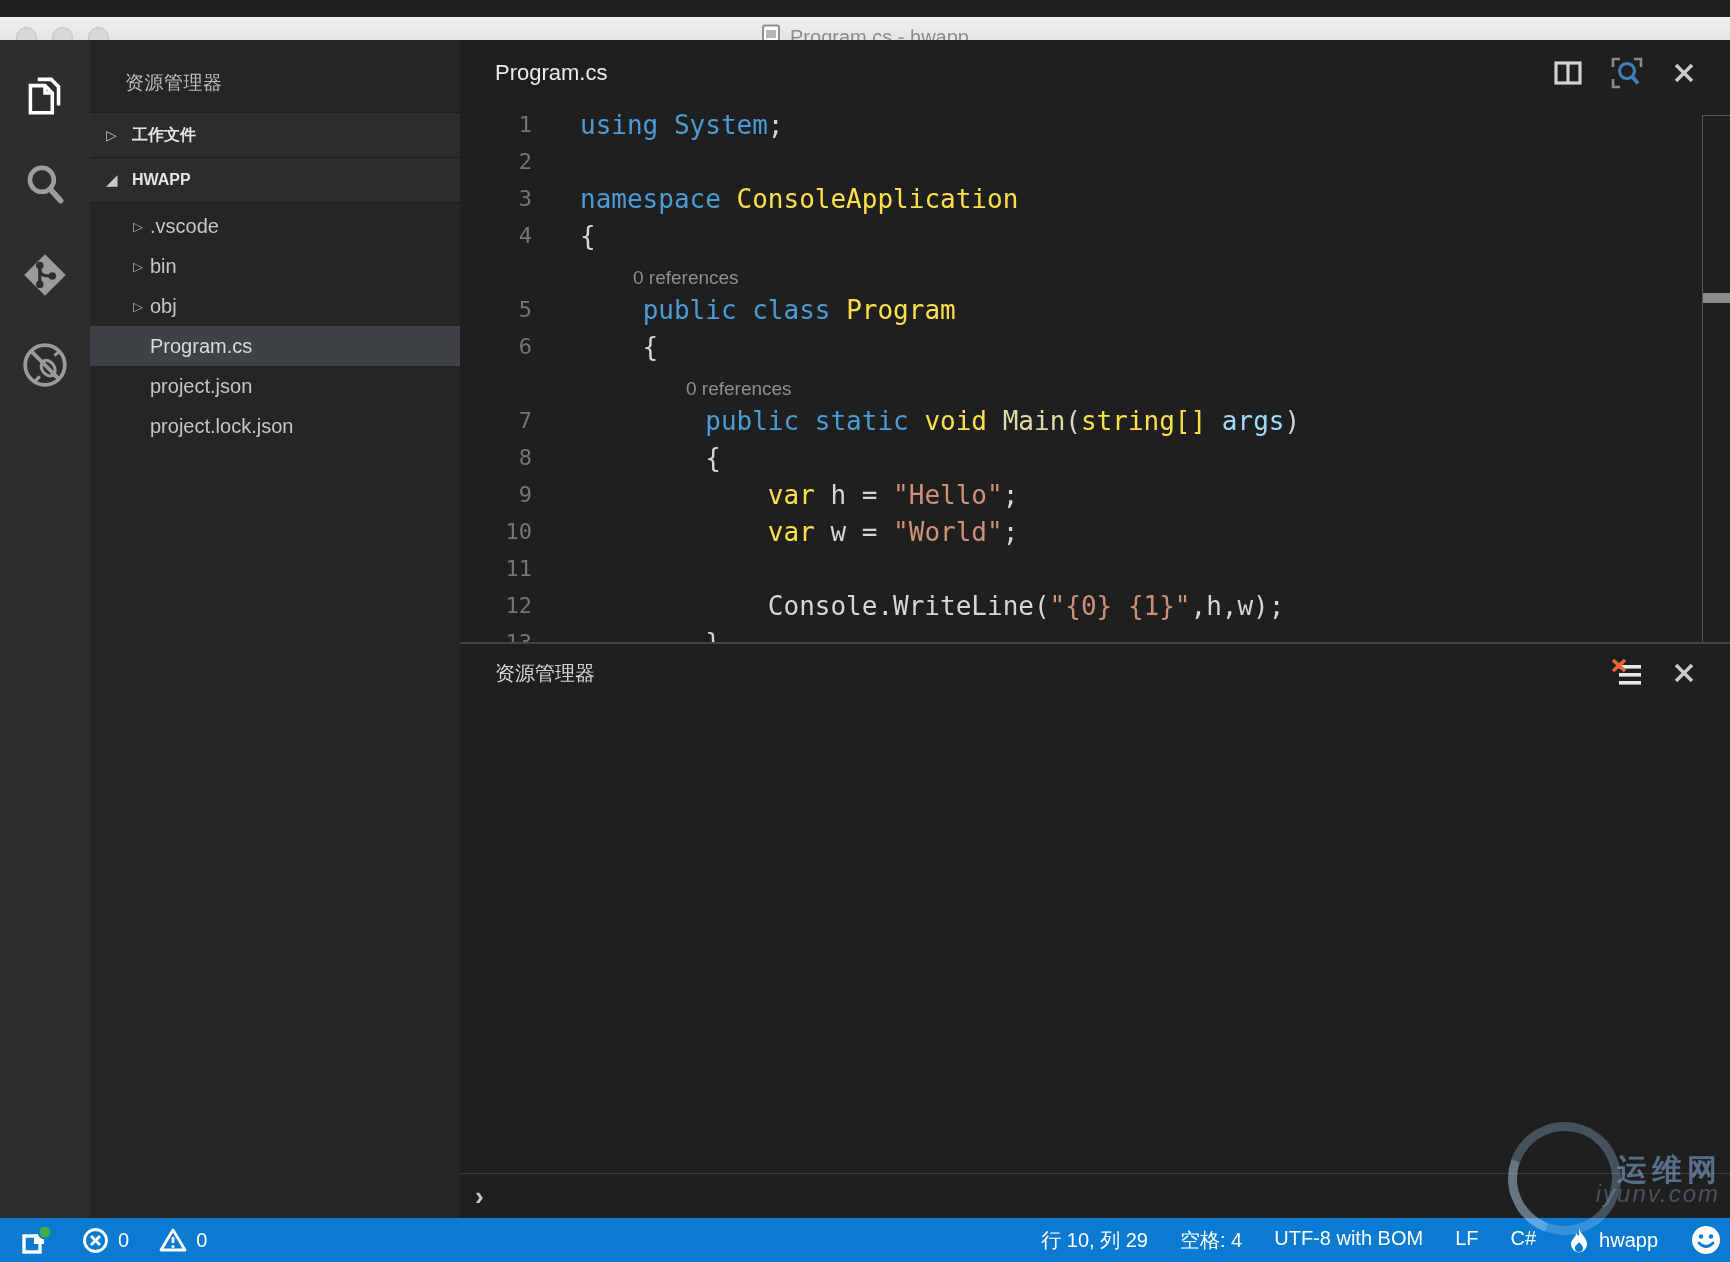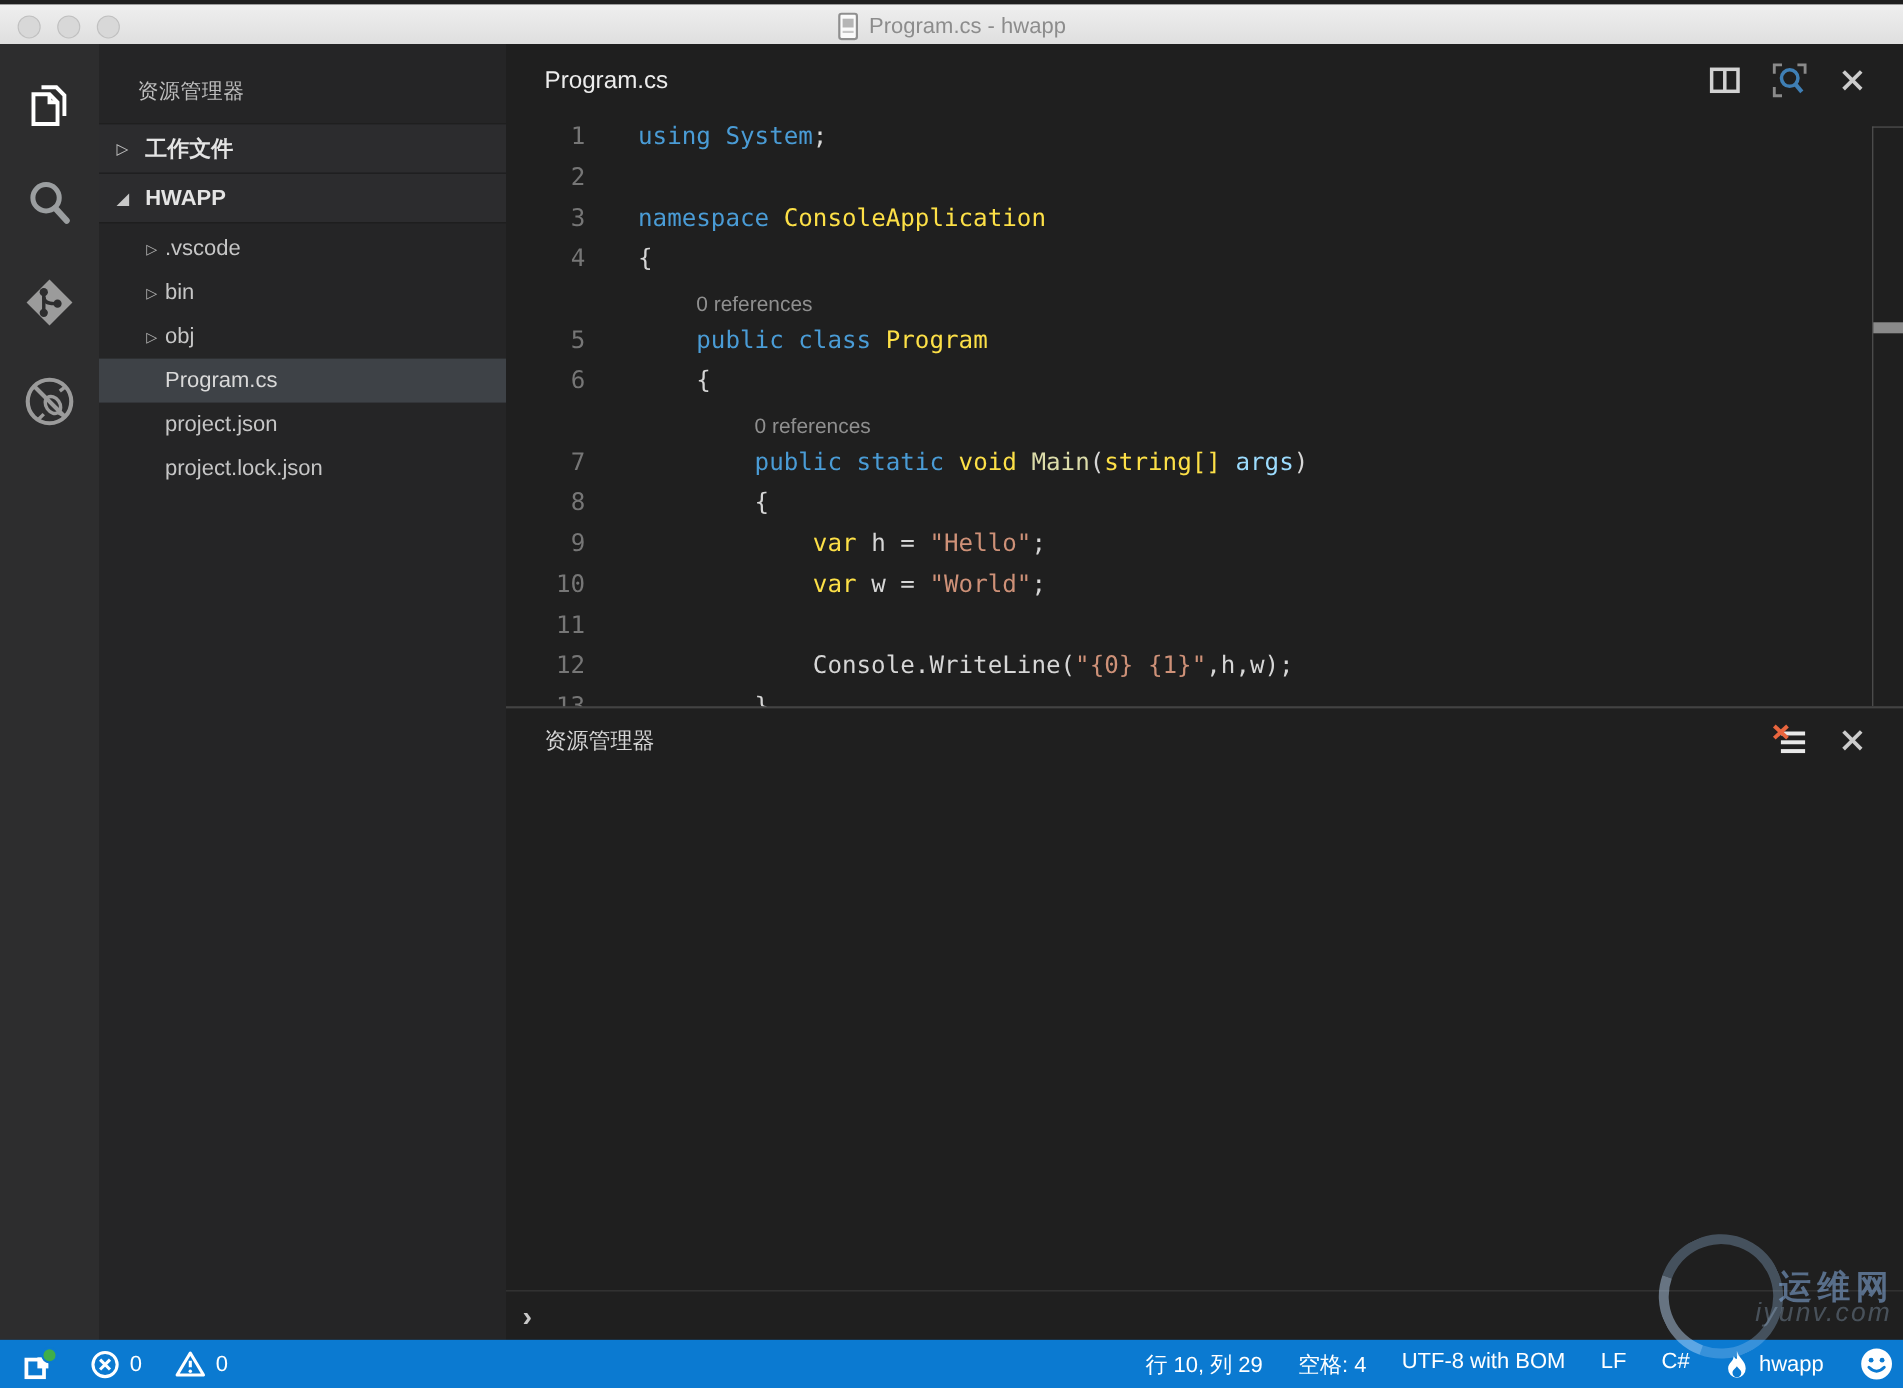--- a/index.html
+++ b/index.html
@@ -1,61 +1,61 @@
 <!DOCTYPE html>
 <html><head>
 <meta charset="utf-8">
 <style>
   html,body{margin:0;padding:0;background:#1f1f1f;}
   #stage{position:relative;width:1730px;height:1262px;overflow:hidden;
          font-family:"Liberation Sans",sans-serif;-webkit-font-smoothing:antialiased;}
 
   
-  .titlebar{position:absolute;left:0;top:4px;width:100%;height:40px;
+  .titlebar{position:absolute;left:0;top:17px;width:100%;height:40px;
     background:linear-gradient(#efefef,#dddddd);border-bottom:1px solid #b6b6b6;
     display:flex;align-items:center;}
   .lights{position:absolute;left:16px;top:0;height:40px;display:flex;align-items:center;gap:15px;}
   .light{width:21px;height:21px;border-radius:50%;background:#d8d8d8;border:1px solid #c0c0c0;box-sizing:border-box;}
   .tb-center{margin:0 auto;display:flex;align-items:center;gap:9px;color:#8c8c8c;font-size:20px;}
 
   
   .app{position:absolute;left:0;top:40px;right:0;bottom:44px;display:flex;}
 
   
   .activitybar{width:90px;background:#2d2d2e;flex:none;display:flex;flex-direction:column;align-items:center;padding-top:10px;box-sizing:border-box;}
   .ab-item{width:90px;height:90px;display:flex;align-items:center;justify-content:center;cursor:pointer;}
 
   
   .sidebar{width:370px;background:#252526;flex:none;display:flex;flex-direction:column;}
   .sb-header{height:72px;box-sizing:border-box;padding:30px 0 0 35px;font-size:19px;color:#bdbdbd;letter-spacing:.5px;}
   .section-row{height:45px;background:#2c2c2e;border-top:1px solid #1d1d1d;display:flex;align-items:center;padding-left:16px;box-sizing:border-box;}
   .sec-arrow{width:20px;color:#bfbfbf;font-size:14px;flex:none;}
   .sec-arrow.exp{font-size:15px;color:#c8c8c8;}
-  .section-row .sec-label{font-weight:bold;font-size:20px;color:#e4e4e4;margin-left:6px;}
+  .section-row .sec-label{font-weight:bold;font-size:16px;color:#e4e4e4;margin-left:6px;}
   .tree{border-top:1px solid #1d1d1d;padding-top:3px;}
   .tree-item{height:40px;display:flex;align-items:center;padding-left:43px;box-sizing:border-box;cursor:pointer;}
   .tree-item.selected{background:#3e4247;}
   .tw{width:17px;flex:none;color:#b0b0b0;font-size:13px;}
   .tl{font-size:20px;color:#c6c6c6;}
   .tree-item.selected .tl{color:#d9d9d9;}
   .tl.file{margin-left:17px;}
 
   
   .main{flex:1;display:flex;flex-direction:column;background:#1f1f1f;min-width:0;}
   .editor{height:602px;flex:none;position:relative;overflow:hidden;}
   .editor-head{height:66px;display:flex;align-items:center;}
   .editor-title{font-size:22px;color:#ececec;padding-left:35px;}
   .head-actions{margin-left:auto;display:flex;align-items:center;gap:28px;padding-right:34px;}
   .icon-btn{cursor:pointer;display:flex;align-items:center;justify-content:center;}
 
   .code-lines{position:relative;}
   .crow{height:37px;display:flex;align-items:center;}
   .gutter{width:72px;flex:none;text-align:right;color:#767676;
     font-family:"DejaVu Sans Mono",monospace;font-size:22px;}
-  .codepre{margin:0 0 0 48px;font-family:"DejaVu Sans Mono",monospace;font-size:22px;white-space:pre;color:#d6d6d6;}
+  .codepre{margin:0 0 0 48px;font-family:"DejaVu Sans Mono",monospace;font-size:26px;white-space:pre;color:#d6d6d6;}
   .tok-kw{color:#4a9cd6;} .tok-ty{color:#fde047;} .tok-fn{color:#dcdcaa;}
   .tok-pa{color:#9cdcfe;} .tok-st{color:#ce9178;} .tok-pl{color:#d6d6d6;}
   .lens-row{height:37px;display:flex;align-items:flex-end;}
   .lens-pad{font-family:"DejaVu Sans Mono",monospace;font-size:22px;white-space:pre;margin-left:120px;}
   .lens-text{font-size:19px;color:#8f8f8f;padding-bottom:2px;cursor:pointer;}
 
   
   .scrollzone{position:absolute;top:75px;right:0;width:28px;height:527px;border-left:1px solid #565656;border-top:1px solid #565656;box-sizing:border-box;}
   .scrollthumb{position:absolute;left:0;right:0;top:177px;height:10px;background:#8a8a8a;}
 

